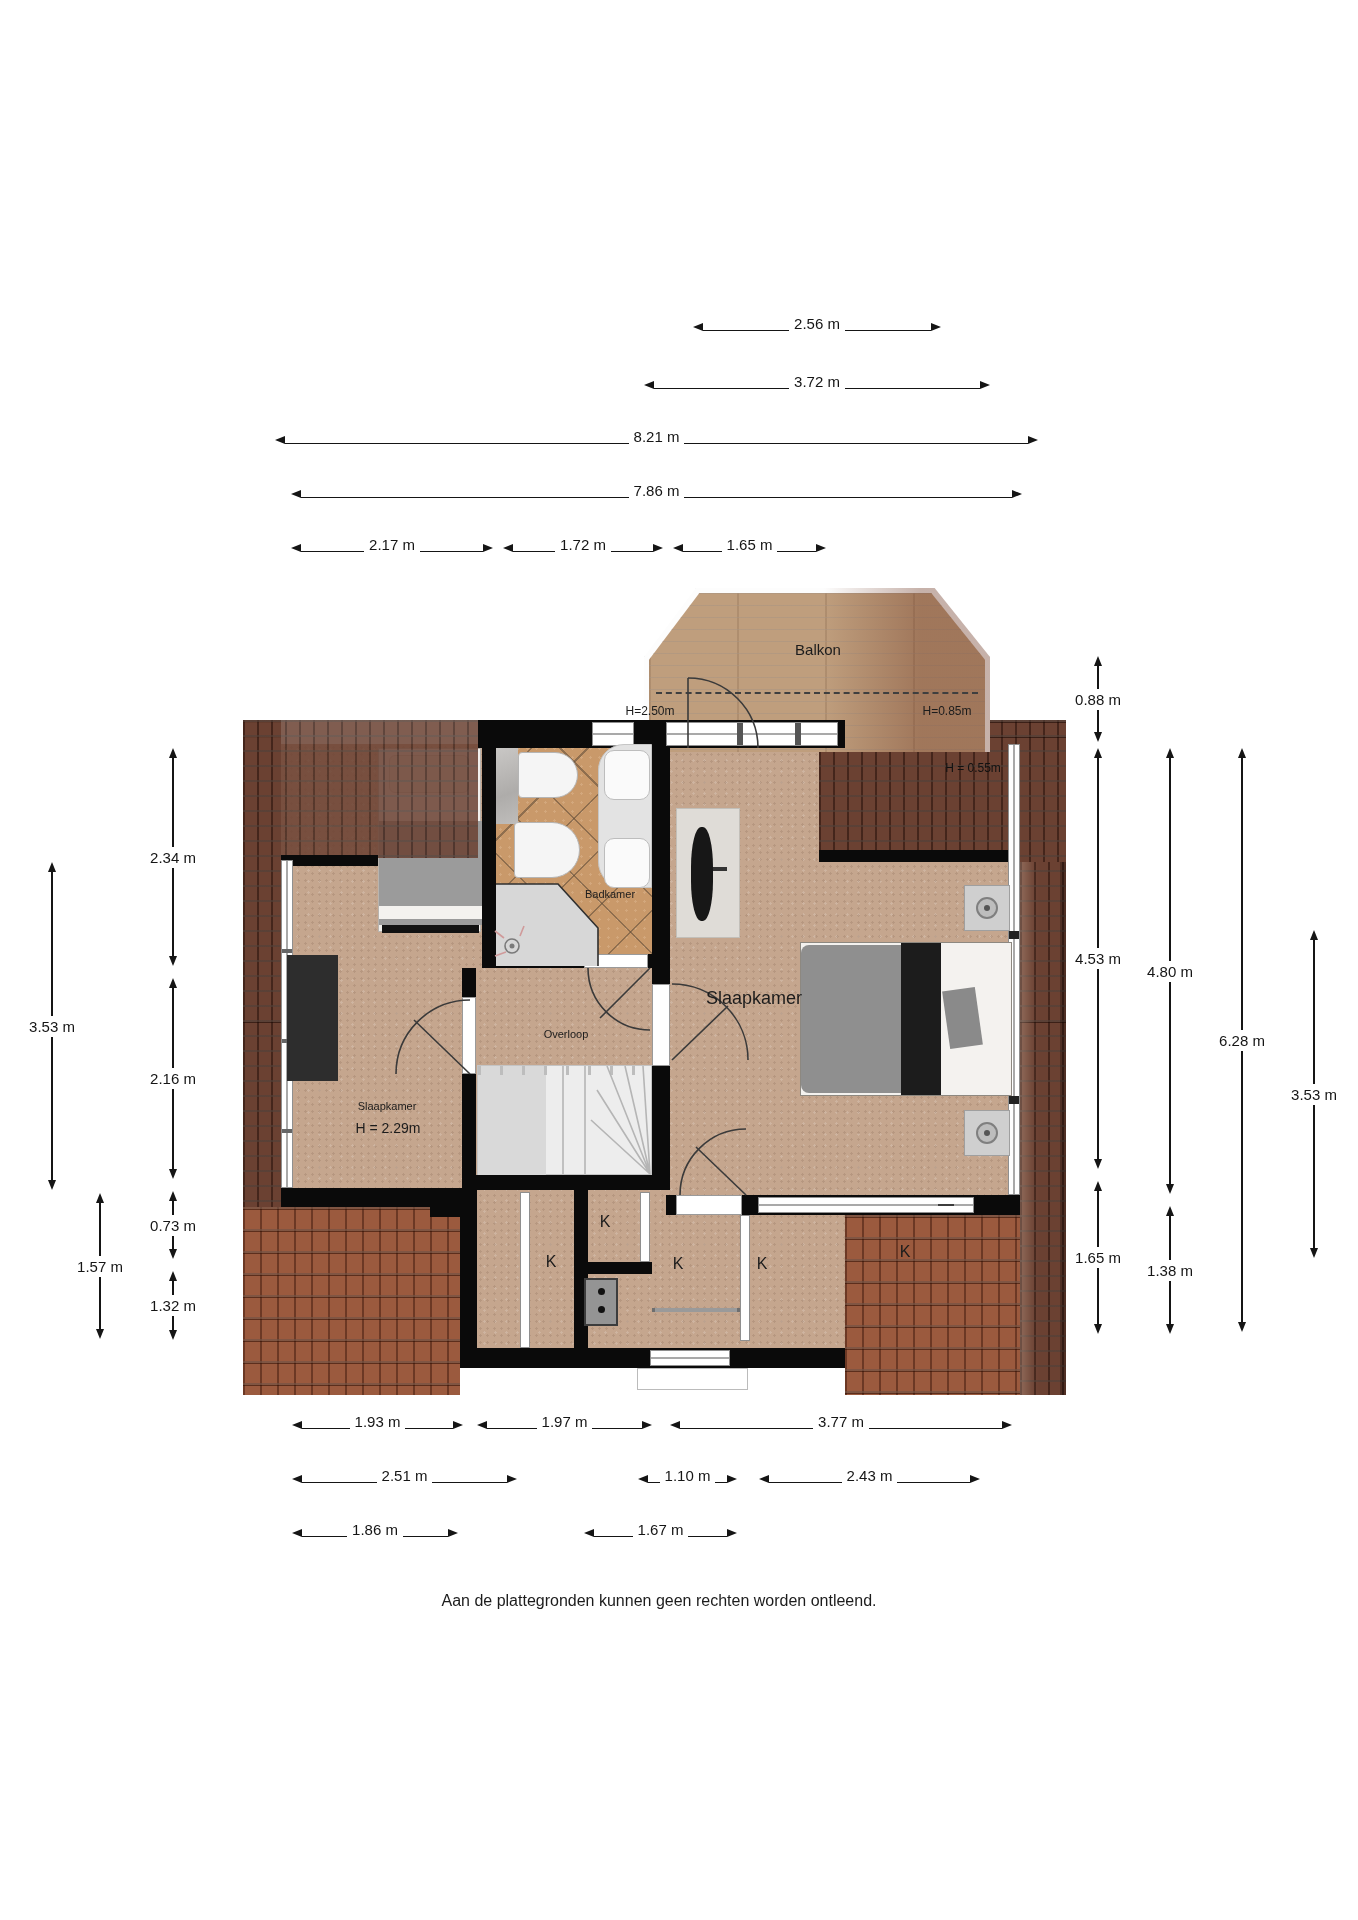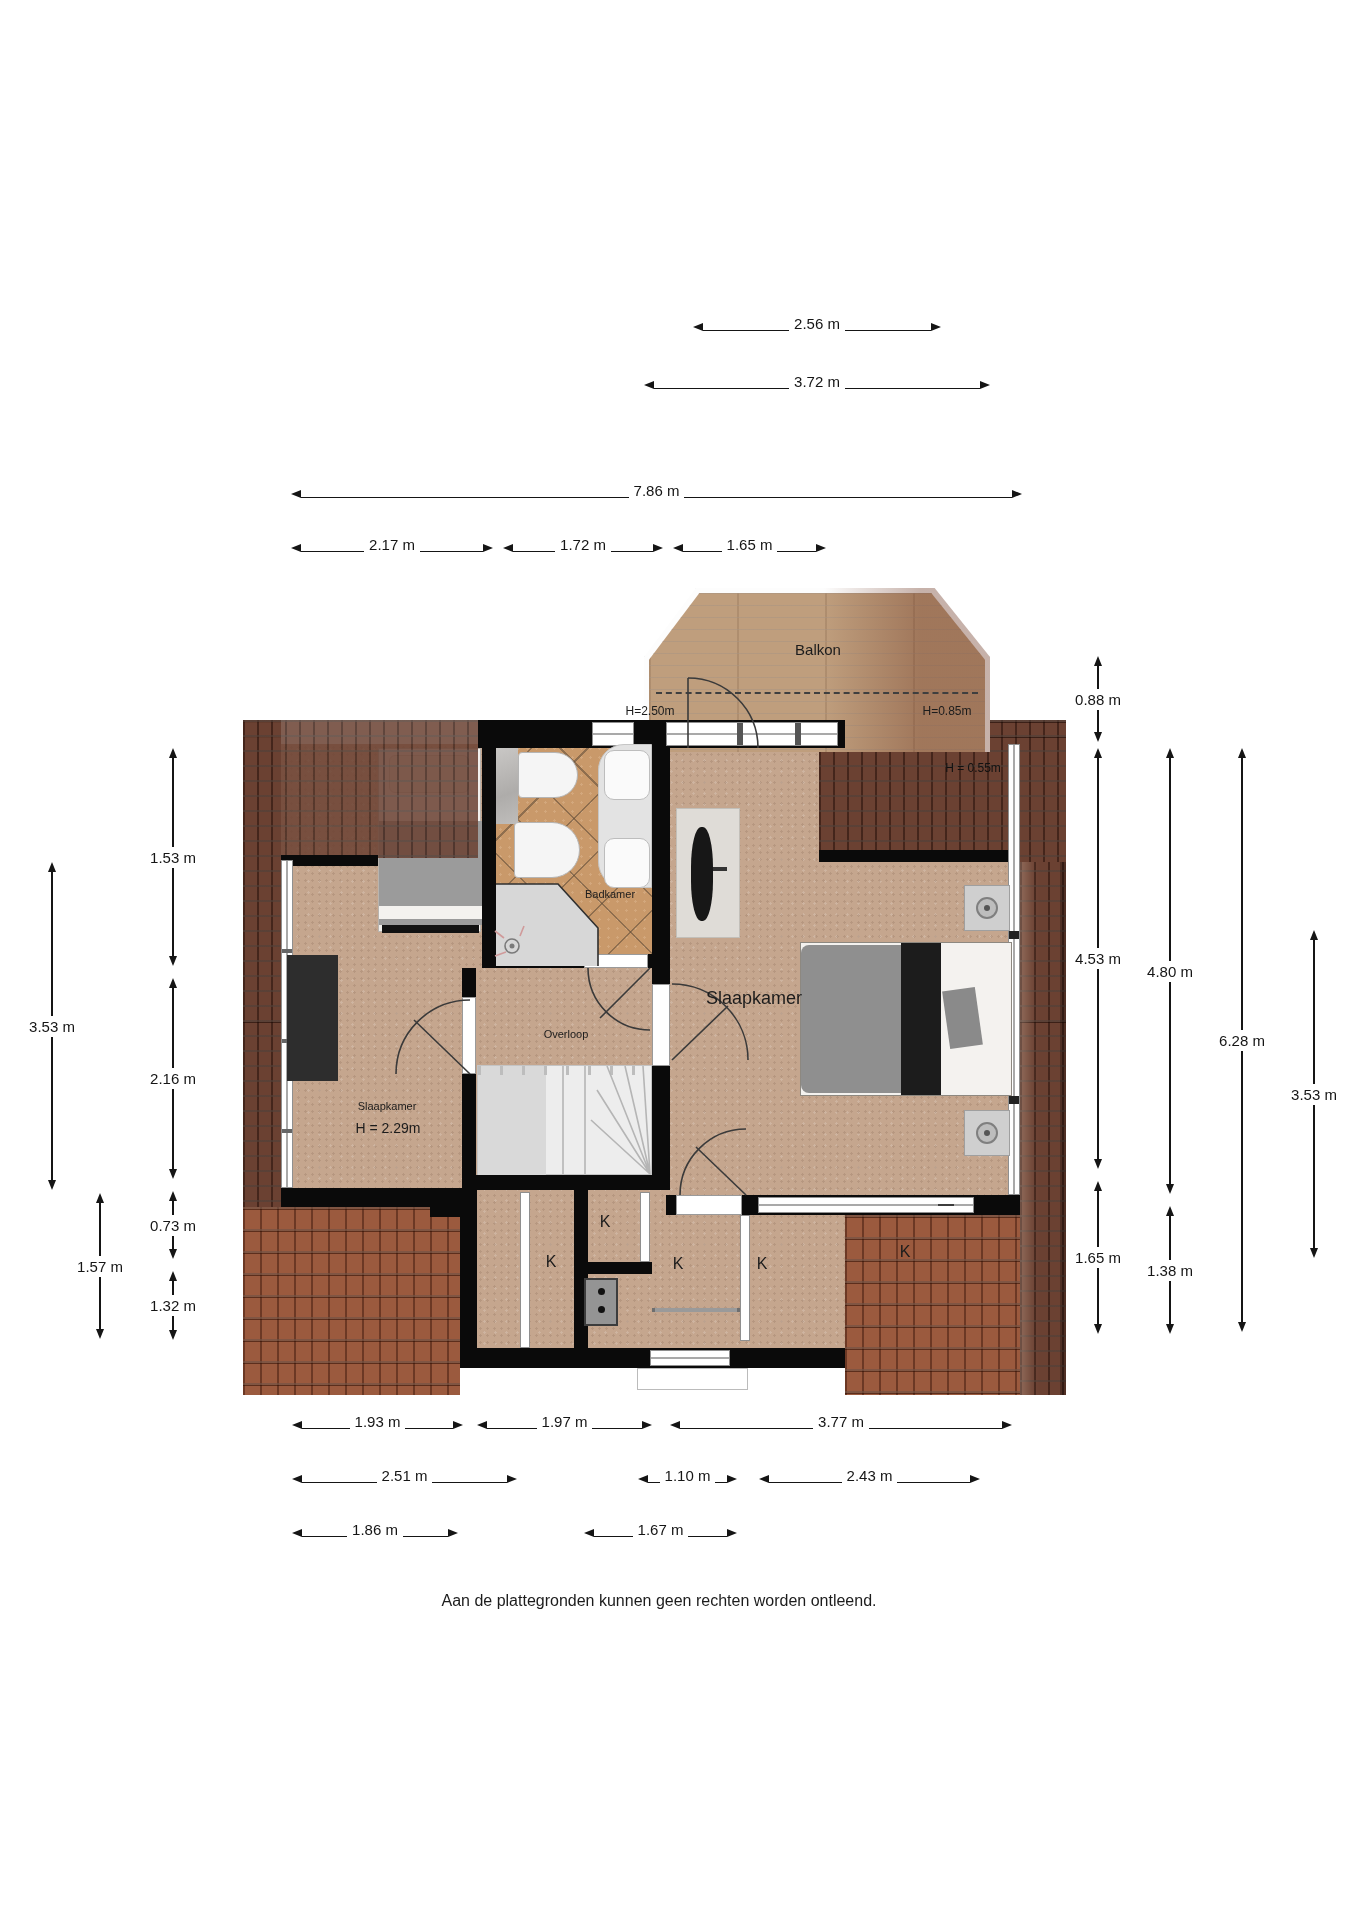--- a/index.html
+++ b/index.html
@@ -220,20 +220,27 @@
       <span class="ln"></span>
       <span class="arwR"></span>
   </div>
   <div class="dimh" style="left:644px;top:375px;width:346px;">
     <span class="arwL"></span>
       <span class="ln"></span>
       <span class="dimtx">3.72 m</span>
       <span class="ln"></span>
       <span class="arwR"></span>
   </div>
+  <div class="dimh" style="left:275px;top:430px;width:763px;">
+    <span class="arwL"></span>
+      <span class="ln"></span>
+      <span class="dimtx">8.21 m</span>
+      <span class="ln"></span>
+      <span class="arwR"></span>
+  </div>
   <div class="dimh" style="left:291px;top:484px;width:731px;">
     <span class="arwL"></span>
       <span class="ln"></span>
       <span class="dimtx">7.86 m</span>
       <span class="ln"></span>
       <span class="arwR"></span>
   </div>
   <div class="dimh" style="left:291px;top:538px;width:202px;">
     <span class="arwL"></span>
       <span class="ln"></span>
@@ -309,21 +316,21 @@
     <span class="arwL"></span>
       <span class="ln"></span>
       <span class="dimtx">1.67 m</span>
       <span class="ln"></span>
       <span class="arwR"></span>
   </div>
 
   <div class="dimv" style="left:166px;top:748px;height:218px;">
     <span class="arwU"></span>
       <span class="ln"></span>
-      <span class="dimtx">1.53 m</span>
+      <span class="dimtx">2.34 m</span>
       <span class="ln"></span>
       <span class="arwD"></span>
   </div>
   <div class="dimv" style="left:166px;top:978px;height:201px;">
     <span class="arwU"></span>
       <span class="ln"></span>
       <span class="dimtx">2.16 m</span>
       <span class="ln"></span>
       <span class="arwD"></span>
   </div>

